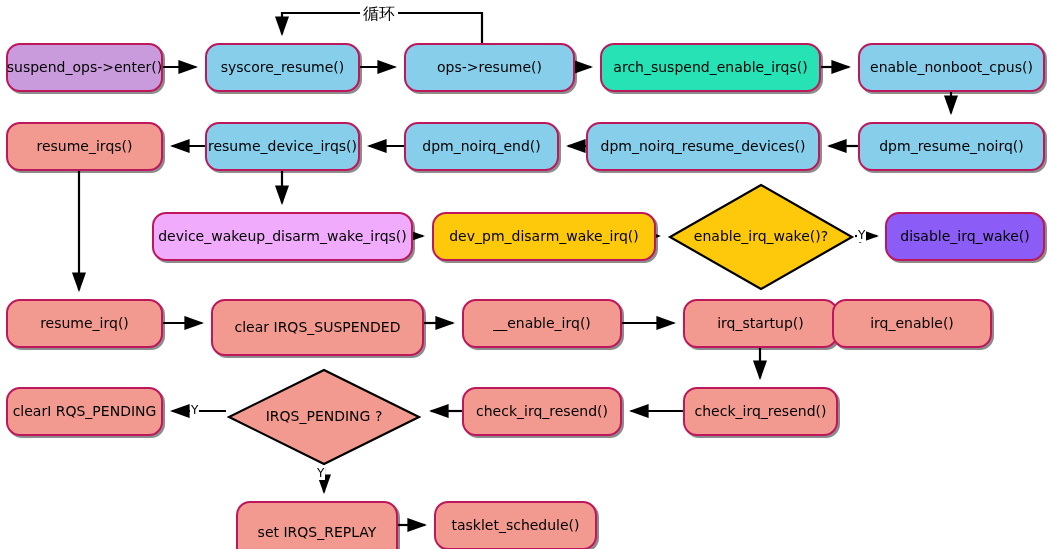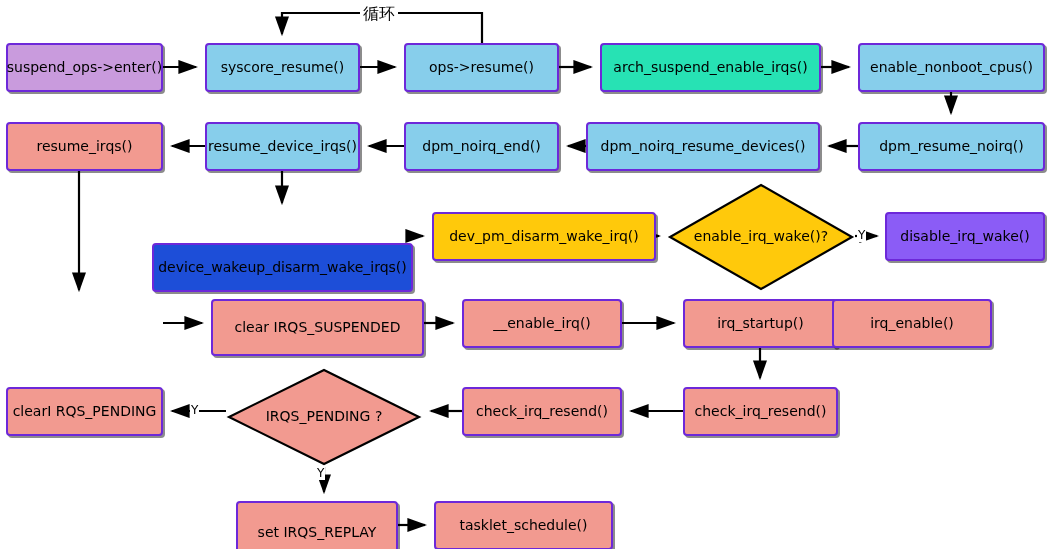--- a/index.html
+++ b/index.html
@@ -32,22 +32,22 @@
     align-items: center;
     justify-content: center;
     text-align: center;
     color: #000000;
     font-size: 14px;
     line-height: 1.1;
     white-space: nowrap;
     z-index: 3;
   }
   .node.box {
-    border: 2px solid #6d28d9;
-    border-radius: 4px;
+    border: 2px solid #be185d;
+    border-radius: 14px;
     box-shadow: 2px 2px 0px rgba(0,0,0,0.45);
   }
   .node.diamond {
     background: transparent;
     border: none;
     box-shadow: none;
   }
   .node.diamond .dmd-svg {
     position: absolute;
     left: 0;
@@ -124,21 +124,21 @@
   </svg>
 
   <div class="node box" style="left:6px;top:43px;width:157px;height:49px;background:#C99BDD;">
     <span>suspend_ops-&gt;enter()</span>
   </div>
 
   <div class="node box" style="left:205px;top:43px;width:155px;height:49px;background:#87CEEB;">
     <span>syscore_resume()</span>
   </div>
 
-  <div class="node box" style="left:404px;top:43px;width:155px;height:49px;background:#87CEEB;">
+  <div class="node box" style="left:404px;top:43px;width:171px;height:49px;background:#87CEEB;">
     <span>ops-&gt;resume()</span>
   </div>
 
   <div class="node box" style="left:858px;top:43px;width:187px;height:49px;background:#87CEEB;">
     <span>enable_nonboot_cpus()</span>
   </div>
 
   <div class="node box" style="left:600px;top:43px;width:221px;height:49px;background:#27E2B4;">
     <span>arch_suspend_enable_irqs()</span>
   </div>
@@ -156,39 +156,42 @@
   </div>
 
   <div class="node box" style="left:205px;top:122px;width:155px;height:49px;background:#87CEEB;">
     <span>resume_device_irqs()</span>
   </div>
 
   <div class="node box" style="left:6px;top:122px;width:157px;height:49px;background:#F29A90;">
     <span>resume_irqs()</span>
   </div>
 
-  <div class="node box" style="left:152px;top:212px;width:261px;height:49px;background:#1d4ed8;margin-top:31px;">
+  <div class="node box" style="left:152px;top:212px;width:261px;height:49px;background:#f0abfc;">
     <span>device_wakeup_disarm_wake_irqs()</span>
   </div>
 
   <div class="node box" style="left:432px;top:212px;width:224px;height:49px;background:#FFC90B;">
     <span>dev_pm_disarm_wake_irq()</span>
   </div>
 
   <div class="node diamond" style="left:667px;top:182px;width:188px;height:110px;">
     <svg class="dmd-svg" width="188" height="110" viewBox="0 0 188 110" xmlns="http://www.w3.org/2000/svg">
       <polygon points="94,3 185,55 94,107 3,55" fill="#FFC90B" stroke="#000000" stroke-width="2.2"></polygon>
     </svg>
     <span class="dmd-label">enable_irq_wake()?</span>
   </div>
 
   <div class="node box" style="left:885px;top:212px;width:160px;height:49px;background:#8b5cf6;">
     <span>disable_irq_wake()</span>
   </div>
 
+  <div class="node box" style="left:6px;top:299px;width:157px;height:49px;background:#F29A90;">
+    <span>resume_irq()</span>
+  </div>
 
   <div class="node box" style="left:211px;top:299px;width:213px;height:57px;background:#F29A90;">
     <span>clear IRQS_SUSPENDED</span>
   </div>
 
   <div class="node box" style="left:462px;top:299px;width:160px;height:49px;background:#F29A90;">
     <span>__enable_irq()</span>
   </div>
 
   <div class="node box" style="left:683px;top:299px;width:155px;height:49px;background:#F29A90;">
@@ -215,21 +218,21 @@
   </div>
 
   <div class="node box" style="left:6px;top:387px;width:157px;height:49px;background:#F29A90;">
     <span>clearI RQS_PENDING</span>
   </div>
 
   <div class="node box" style="left:236px;top:501px;width:162px;height:64px;background:#F29A90;">
     <span>set IRQS_REPLAY</span>
   </div>
 
-  <div class="node box" style="left:434px;top:501px;width:179px;height:49px;background:#F29A90;">
+  <div class="node box" style="left:434px;top:501px;width:163px;height:49px;background:#F29A90;">
     <span>tasklet_schedule()</span>
   </div>
 
   <div class="edge-label cjk" style="left:360px;top:4px;">循环</div>
 
   <div class="edge-label" style="left:857px;top:228px;">Y</div>
 
   <div class="edge-label" style="left:190px;top:403px;">Y</div>
 
   <div class="edge-label" style="left:316px;top:466px;">Y</div>

